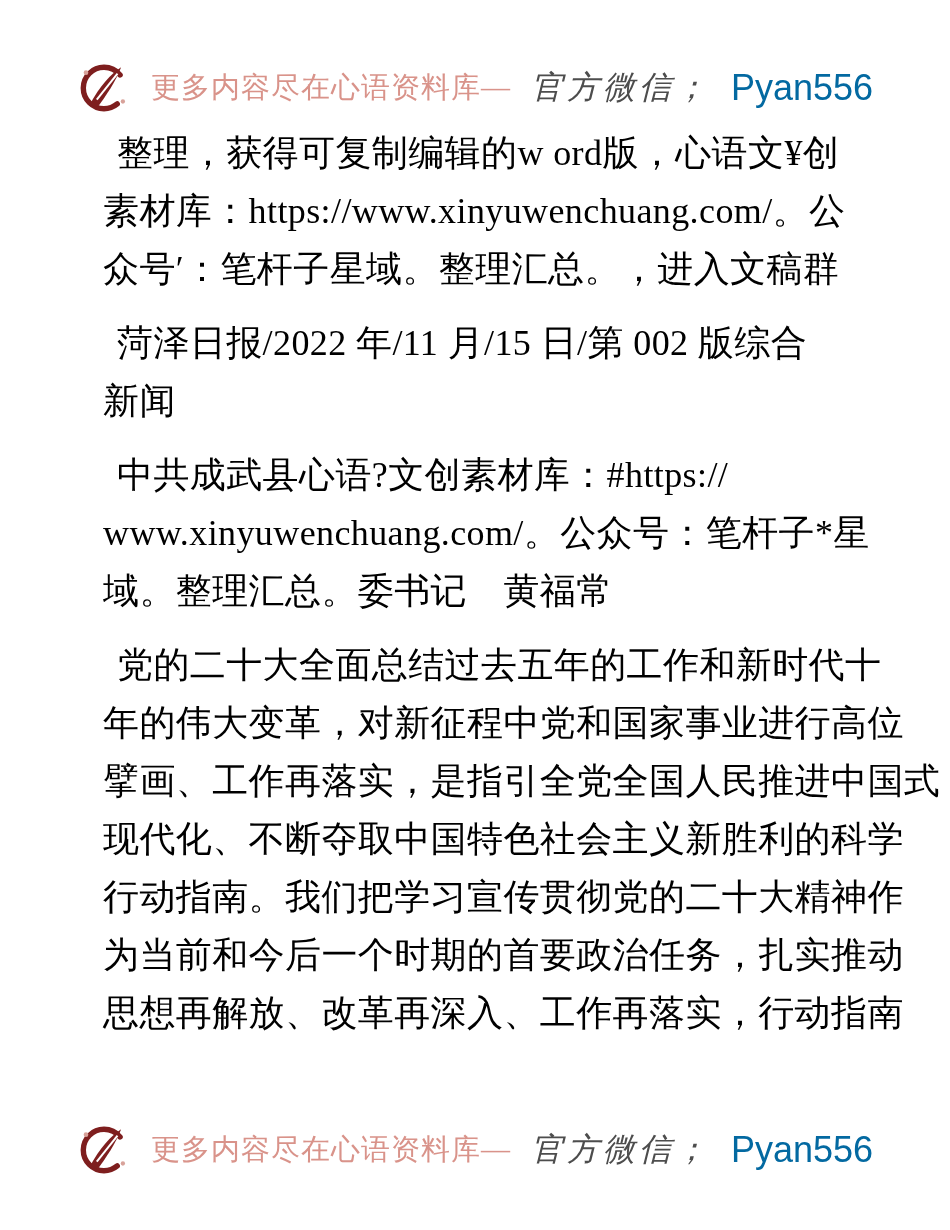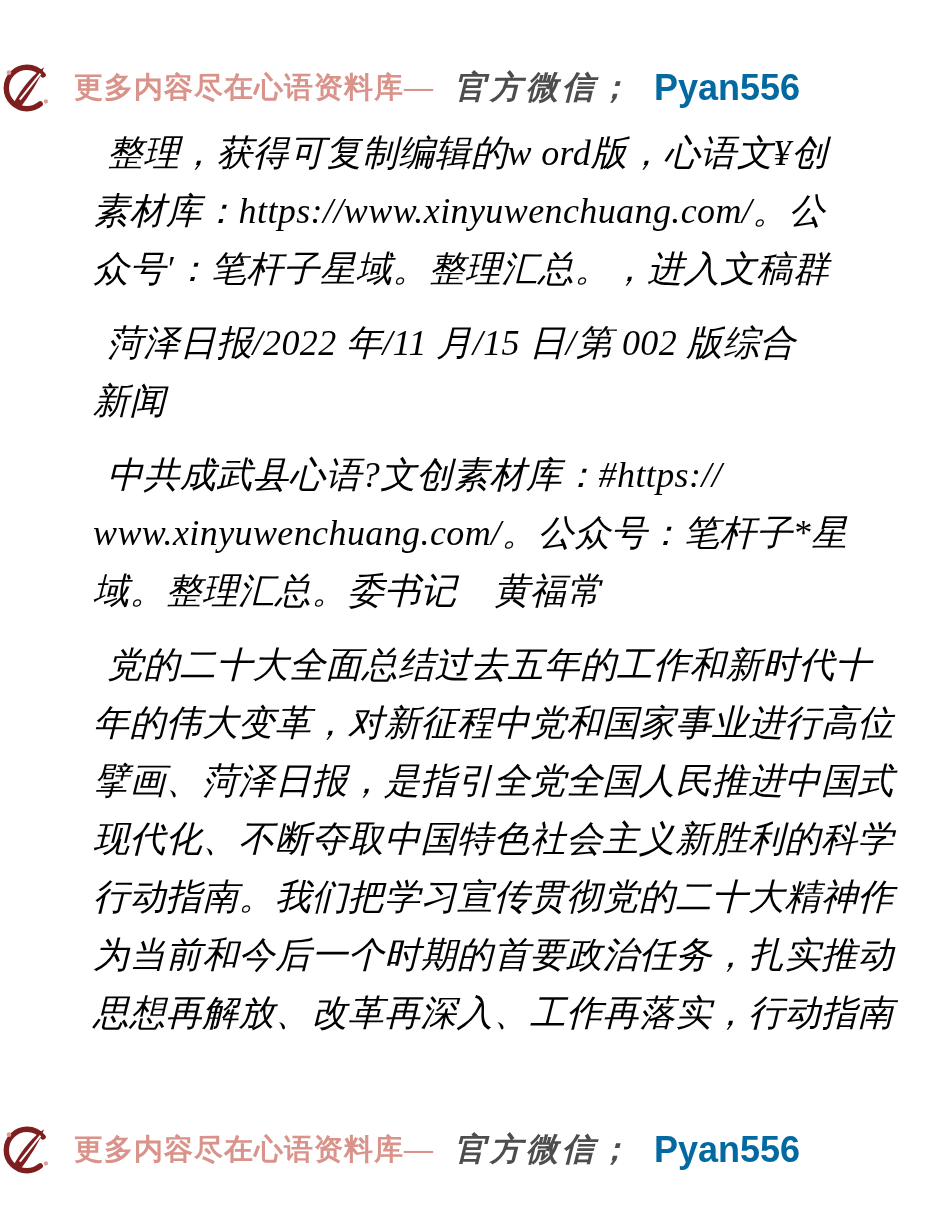--- a/index.html
+++ b/index.html
@@ -9,23 +9,23 @@
     background: #ffffff;
     font-family: "Liberation Serif", "DejaVu Serif", serif;
     color: #000000;
     overflow: hidden;
     position: relative;
   }
   
   .watermark {
     display: flex;
     align-items: center;
+    justify-content: center;
     gap: 20px;
     height: 56px;
-    font-weight: bold;
   }
   .watermark.header { margin-top: 60px; }
   .watermark.footer { position: absolute; left: 0; right: 0; top: 1122px; }
   .wm-logo { width: 54px; height: 54px; flex: 0 0 auto; }
   .wm-brand {
     color: #d9938a;
     font-size: 29px;
     letter-spacing: 1px;
     white-space: nowrap;
   }
@@ -40,21 +40,21 @@
     color: #0369a1;
     font-size: 36px;
     font-family: "Liberation Sans", "DejaVu Sans", sans-serif;
     white-space: nowrap;
   }
   
   .doc {
     margin: 8px 90px 0 93px;
     width: 770px;
   }
-  .para { margin: 0 0 16px 0; font-style: italic; }
+  .para { margin: 0 0 16px 10px; }
   .para .line {
     font-size: 36px;
     line-height: 58px;
     letter-spacing: 0.4px;
     white-space: nowrap;
     text-align: left;
   }
   .para .line:first-child { text-indent: 14px; }
 </style>
 </head>
@@ -84,21 +84,21 @@
       <div class="line">新闻</div>
     </div>
     <div class="para">
       <div class="line">中共成武县心语?文创素材库：#https://</div>
       <div class="line">www.xinyuwenchuang.com/。公众号：笔杆子*星</div>
       <div class="line">域。整理汇总。委书记　黄福常</div>
     </div>
     <div class="para">
       <div class="line">党的二十大全面总结过去五年的工作和新时代十</div>
       <div class="line">年的伟大变革，对新征程中党和国家事业进行高位</div>
-      <div class="line">擘画、菏泽日报，是指引全党全国人民推进中国式</div>
+      <div class="line">擘画、工作再落实，是指引全党全国人民推进中国式</div>
       <div class="line">现代化、不断夺取中国特色社会主义新胜利的科学</div>
       <div class="line">行动指南。我们把学习宣传贯彻党的二十大精神作</div>
       <div class="line">为当前和今后一个时期的首要政治任务，扎实推动</div>
       <div class="line">思想再解放、改革再深入、工作再落实，行动指南</div>
     </div>
   </div>
 
 <div class="watermark footer">
   <svg class="wm-logo" viewBox="0 0 60 60" aria-hidden="true">
     <circle cx="30" cy="30" r="23" fill="none" stroke="#7e1e1e" stroke-width="6" stroke-dasharray="108 37" stroke-dashoffset="-20" stroke-linecap="round"></circle>

